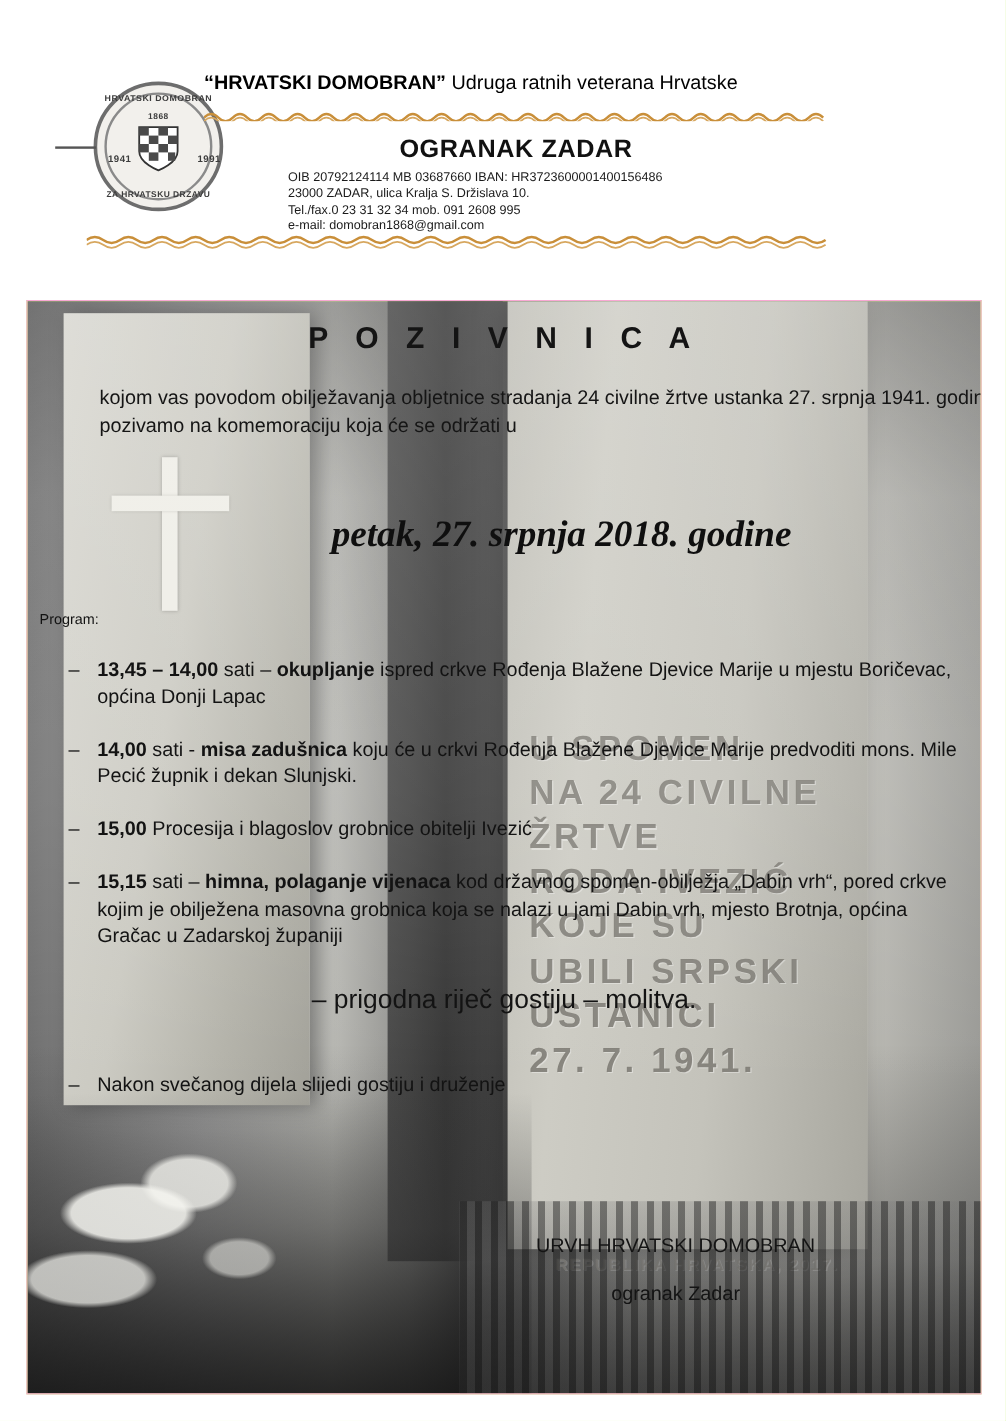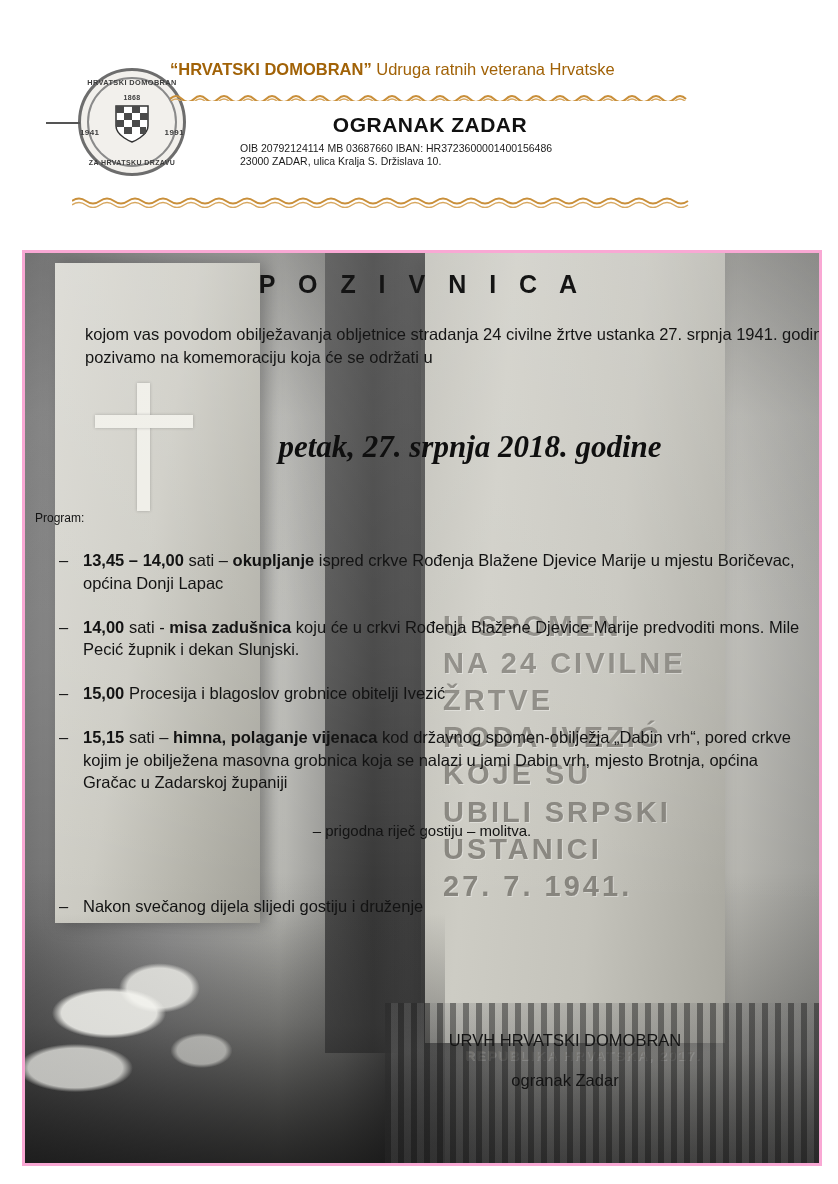--- a/index.html
+++ b/index.html
@@ -61,21 +61,21 @@
     text-align: center;
     transform: scaleX(1.05);
   }
   .crest .rt-bottom {
     position: absolute;
     bottom: 10px; left: 0; width: 108px;
     text-align: center;
   }
   .crest .rt-left {
     position: absolute;
-    left: 2px; top: 60px;
+    left: 12px; top: 60px;
     font-size: 8px;
   }
   .crest .rt-right {
     position: absolute;
     right: 2px; top: 60px;
     font-size: 8px;
     margin-left: 21px;
   }
   .crest .rt-mid {
     position: absolute;
@@ -100,21 +100,21 @@
 
   .head-text {
     position: absolute;
     left: 170px;
     top: 60px;
     width: 560px;
   }
   .org-line {
     font-size: 16.5px;
     font-weight: bold;
-    color: #a16207;
+    color: #000000;
     white-space: nowrap;
   }
   .org-line .thin { font-weight: normal; }
 
   .wave {
     position: absolute;
     left: 170px;
     top: 90px;
     width: 520px;
     height: 11px;
@@ -152,21 +152,21 @@
 
   
   .poster {
     position: absolute;
     left: 22px;
     top: 250px;
     width: 794px;
     height: 910px;
     background: #bef264;
     overflow: hidden;
-    border: 3px solid #f9a8d4;
+    border: 1px solid #f9a8d4;
   }
   
   .bg {
     position: absolute;
     inset: 0;
     background:
       linear-gradient(180deg, rgba(20,20,20,.30) 0%, rgba(60,60,60,.08) 18%, rgba(0,0,0,0) 40%),
       linear-gradient(0deg, rgba(15,15,15,.55) 0%, rgba(30,30,30,.25) 16%, rgba(0,0,0,0) 32%),
       linear-gradient(90deg, #6f6f6f 0%, #9d9d9d 18%, #b9b9b4 32%, #8f8f8c 40%, #4e4e4e 47%, #6a6a68 54%, #b3b3ae 64%, #c5c4bd 84%, #9a9a96 100%);
   }
@@ -318,21 +318,21 @@
     flex: 0 0 24px;
   }
   .item-body { flex: 1 1 auto; }
   .item-body b { font-weight: bold; }
   .middle-note {
     position: absolute;
     top: 569px;
     left: 0;
     width: 794px;
     text-align: center;
-    font-size: 15px;
+    font-size: 22px;
     color: #131313;
   }
   .after {
     position: absolute;
     top: 644px;
     left: 34px;
     width: 740px;
     font-size: 16.5px;
     color: #131313;
     display: flex;
@@ -400,20 +400,22 @@
       <path d="M0,6 Q6,0 12,6 T24,6 T36,6 T48,6 T60,6 T72,6 T84,6 T96,6 T108,6 T120,6 T132,6 T144,6 T156,6 T168,6 T180,6 T192,6 T204,6 T216,6 T228,6 T240,6 T252,6 T264,6 T276,6 T288,6 T300,6 T312,6 T324,6 T336,6 T348,6 T360,6 T372,6 T384,6 T396,6 T408,6 T420,6 T432,6 T444,6 T456,6 T468,6 T480,6 T492,6 T504,6 T516,6" fill="none" stroke="#c98f3a" stroke-width="2"></path>
       <path d="M0,9 Q6,3 12,9 T24,9 T36,9 T48,9 T60,9 T72,9 T84,9 T96,9 T108,9 T120,9 T132,9 T144,9 T156,9 T168,9 T180,9 T192,9 T204,9 T216,9 T228,9 T240,9 T252,9 T264,9 T276,9 T288,9 T300,9 T312,9 T324,9 T336,9 T348,9 T360,9 T372,9 T384,9 T396,9 T408,9 T420,9 T432,9 T444,9 T456,9 T468,9 T480,9 T492,9 T504,9 T516,9" fill="none" stroke="#d7a75f" stroke-width="1.5"></path>
     </svg>
   </div>
 
   <div class="branch">OGRANAK ZADAR</div>
 
   <div class="contact">
     <div>OIB 20792124114    MB 03687660    IBAN: HR3723600001400156486</div>
     <div>23000 ZADAR, ulica Kralja S. Držislava 10.</div>
+    <div>Tel./fax.0 23 31 32 34   mob. 091 2608 995</div>
+    <div>e-mail: domobran1868@gmail.com</div>
   </div>
 
   <div class="wave-bottom">
     <svg width="620" height="13" viewBox="0 0 620 13" xmlns="http://www.w3.org/2000/svg">
       <path d="M0,5 Q7,0 14,5 T28,5 T42,5 T56,5 T70,5 T84,5 T98,5 T112,5 T126,5 T140,5 T154,5 T168,5 T182,5 T196,5 T210,5 T224,5 T238,5 T252,5 T266,5 T280,5 T294,5 T308,5 T322,5 T336,5 T350,5 T364,5 T378,5 T392,5 T406,5 T420,5 T434,5 T448,5 T462,5 T476,5 T490,5 T504,5 T518,5 T532,5 T546,5 T560,5 T574,5 T588,5 T602,5 T616,5" fill="none" stroke="#c98f3a" stroke-width="2"></path>
       <path d="M0,9 Q7,4 14,9 T28,9 T42,9 T56,9 T70,9 T84,9 T98,9 T112,9 T126,9 T140,9 T154,9 T168,9 T182,9 T196,9 T210,9 T224,9 T238,9 T252,9 T266,9 T280,9 T294,9 T308,9 T322,9 T336,9 T350,9 T364,9 T378,9 T392,9 T406,9 T420,9 T434,9 T448,9 T462,9 T476,9 T490,9 T504,9 T518,9 T532,9 T546,9 T560,9 T574,9 T588,9 T602,9 T616,9" fill="none" stroke="#d7a75f" stroke-width="1.5"></path>
     </svg>
   </div>
 </div>
 

